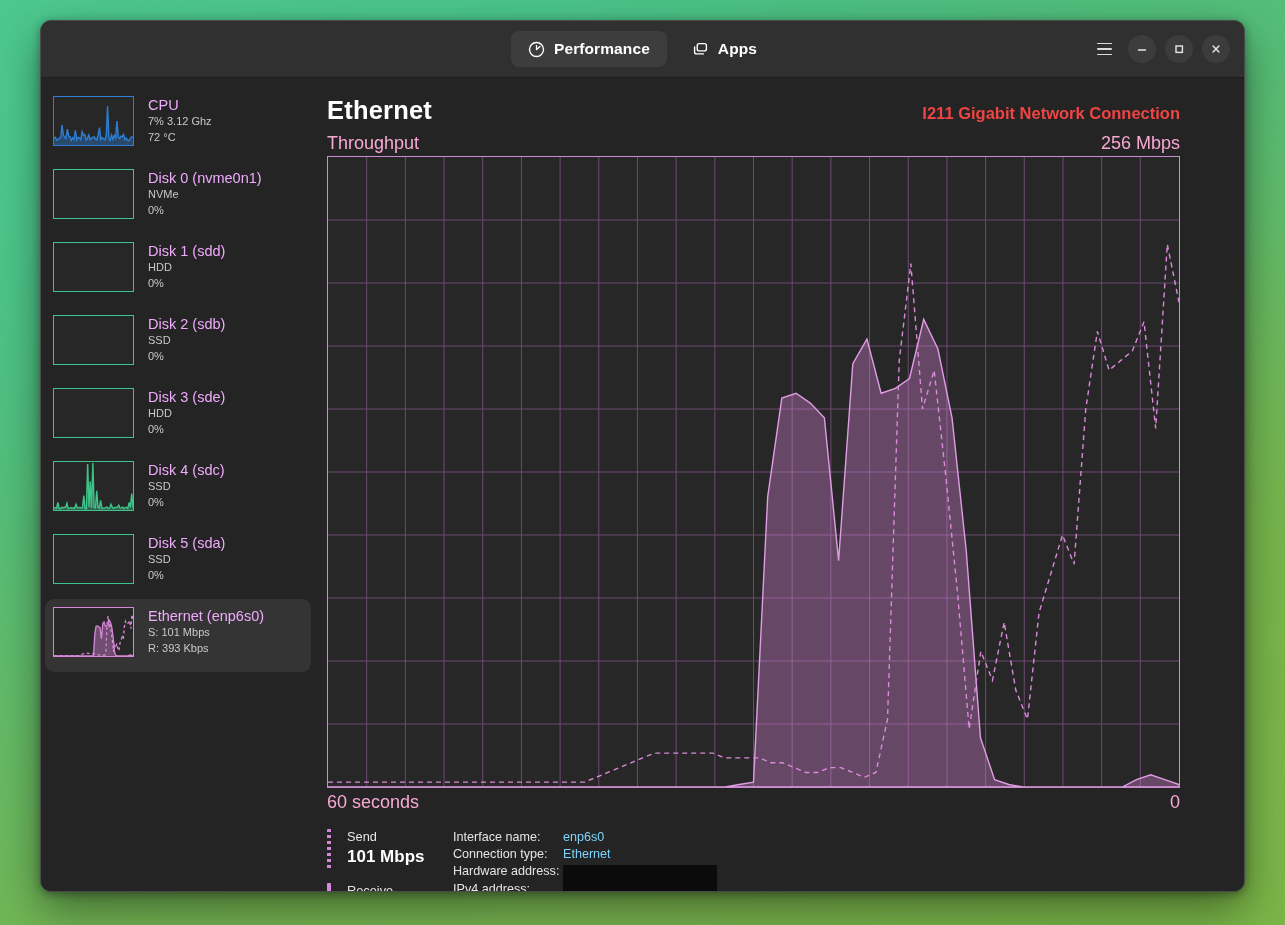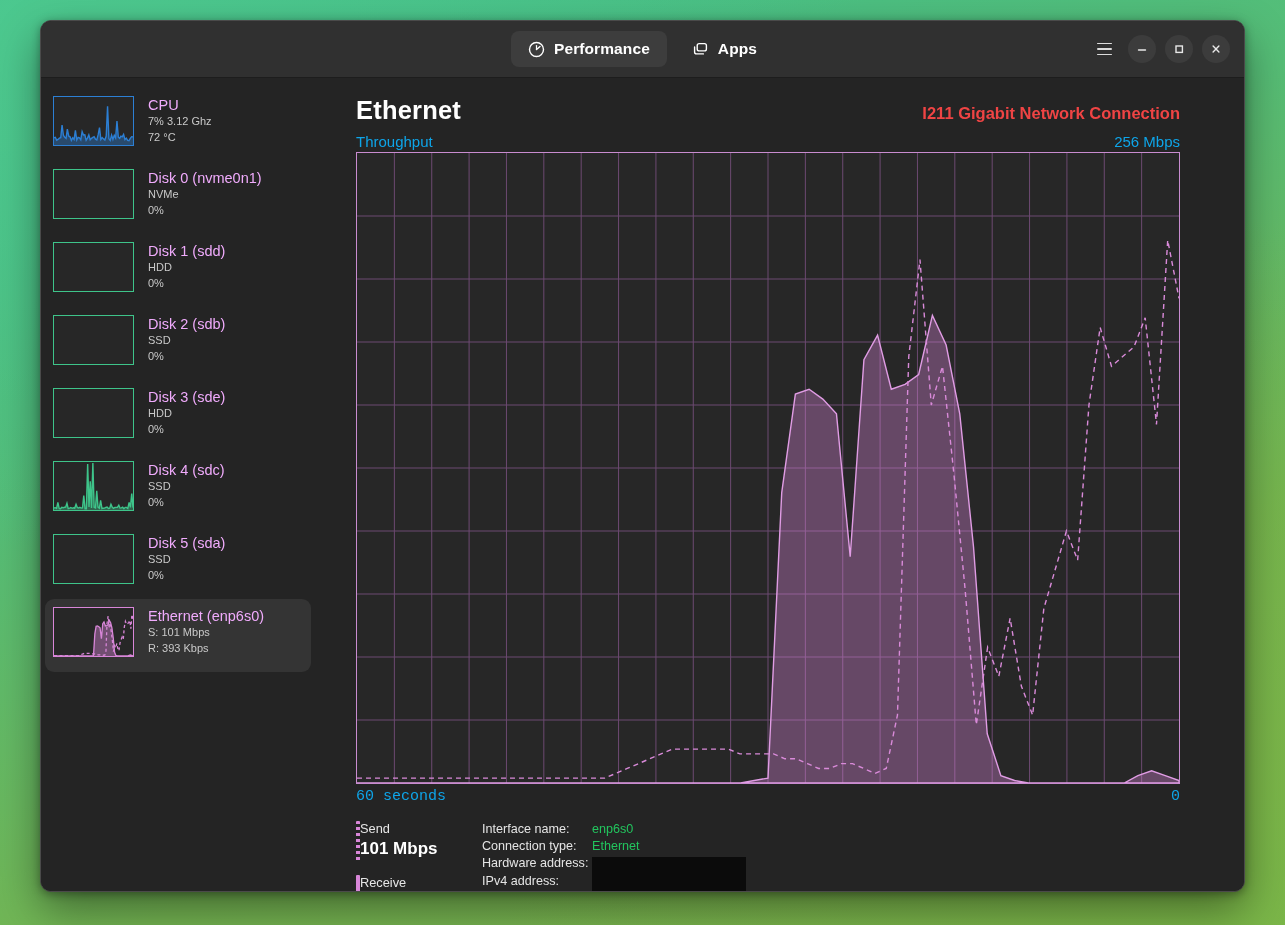--- a/index.html
+++ b/index.html
@@ -66,48 +66,48 @@
   .side-item.selected{ background:#343434; }
   .thumb{
     width:81px; height:50px; flex:0 0 81px; position:relative;
     background:#272727; overflow:hidden;
   }
   .thumb svg{ position:absolute; inset:0; width:100%; height:100%; display:block; }
   .side-text{ padding-top:1px; min-width:0; }
   .side-title{ color:#f0abfc; font-size:14.5px; line-height:17px; white-space:nowrap; }
   .side-sub{ color:#c9c9c9; font-size:11px; line-height:15.5px; white-space:nowrap; }
   
-  #content{ flex:1; min-width:0; padding:18px 64px 0 8px; position:relative;margin-left:29px; }
+  #content{ flex:1; min-width:0; padding:18px 64px 0 8px; position:relative; }
   #headrow{ display:flex; align-items:baseline; justify-content:space-between; }
   #page-title{ color:#ffffff; font-size:25.5px; font-weight:bold; letter-spacing:.2px; }
   #device-name{ color:#ef4444; font-size:16.5px; font-weight:bold; }
   #axisrow{ display:flex; justify-content:space-between; margin-top:8px; }
-  #axisrow span, #axisrow2 span{ color:#0ea5e9; font-size:15px; }
+  #axisrow span, #axisrow2 span{ color:#f9a8d4; font-size:18px; }
   #graph{
     position:relative; height:632px; margin-top:2px;
     border:1px solid #c98cd0; background:#272727;
   }
   #graph svg{ position:absolute; inset:0; width:100%; height:100%; display:block; }
-  #axisrow2{ display:flex; justify-content:space-between; margin-top:4px;font-family:Liberation Mono, monospace; }
+  #axisrow2{ display:flex; justify-content:space-between; margin-top:4px; }
   
   #footer{ display:flex; margin-top:16px; gap:0; }
   #legend{ width:126px; flex:0 0 126px; }
-  .legend-block{ display:flex; gap:0; margin-bottom:13px; }
+  .legend-block{ display:flex; gap:16px; margin-bottom:13px; }
   .legend-mark{ width:4px; flex:0 0 4px; height:41px; border-radius:1px; }
   .legend-mark.dotted{
     background-image:linear-gradient(to bottom,#d886d8 0 3px, transparent 3px 6px);
     background-size:4px 6px; background-repeat:repeat-y;
   }
   .legend-mark.solid{ background:#d886d8; }
   .legend-label{ color:#e6e6e6; font-size:12.8px; line-height:16px; }
   .legend-value{ color:#ffffff; font-size:17px; font-weight:bold; line-height:23px; }
   #info{ position:relative; }
   .info-row{ display:flex; line-height:17.2px; }
   .info-key{ width:110px; flex:0 0 110px; color:#e4e4e4; font-size:12.6px; }
-  .info-val{ color:#22c55e; font-size:12.6px; }
+  .info-val{ color:#7dd3fc; font-size:12.6px; }
   #redaction{
     position:absolute; left:110px; top:36px; width:154px; height:54px;
     background:#0b0b0b;
   }
 </style>
 </head>
 <body>
 
 <div id="window">
 

